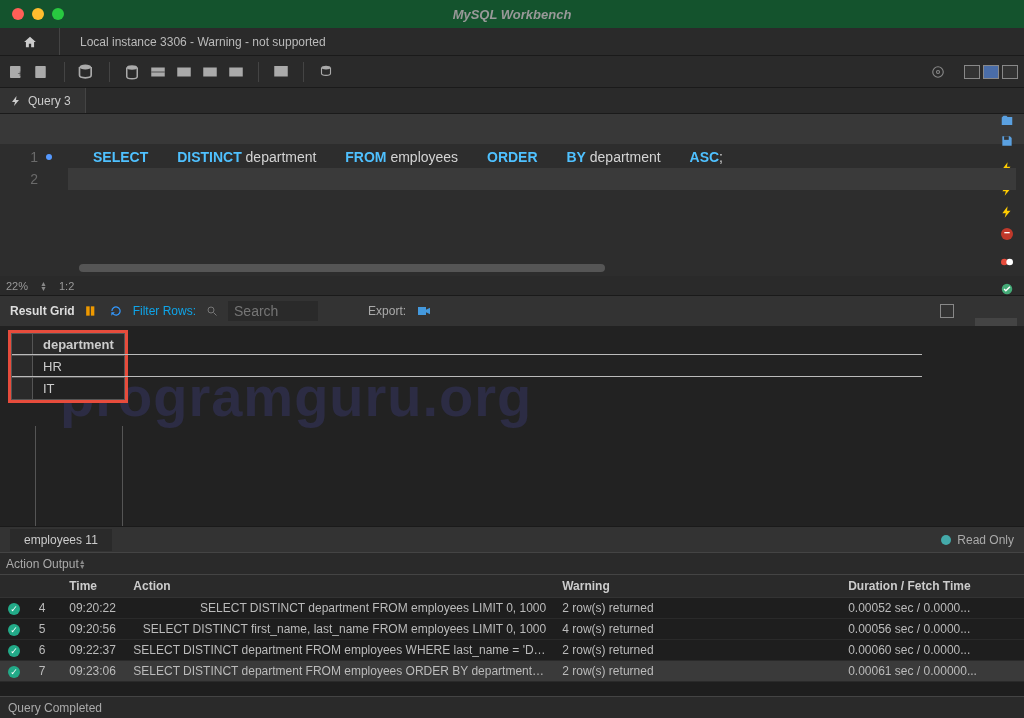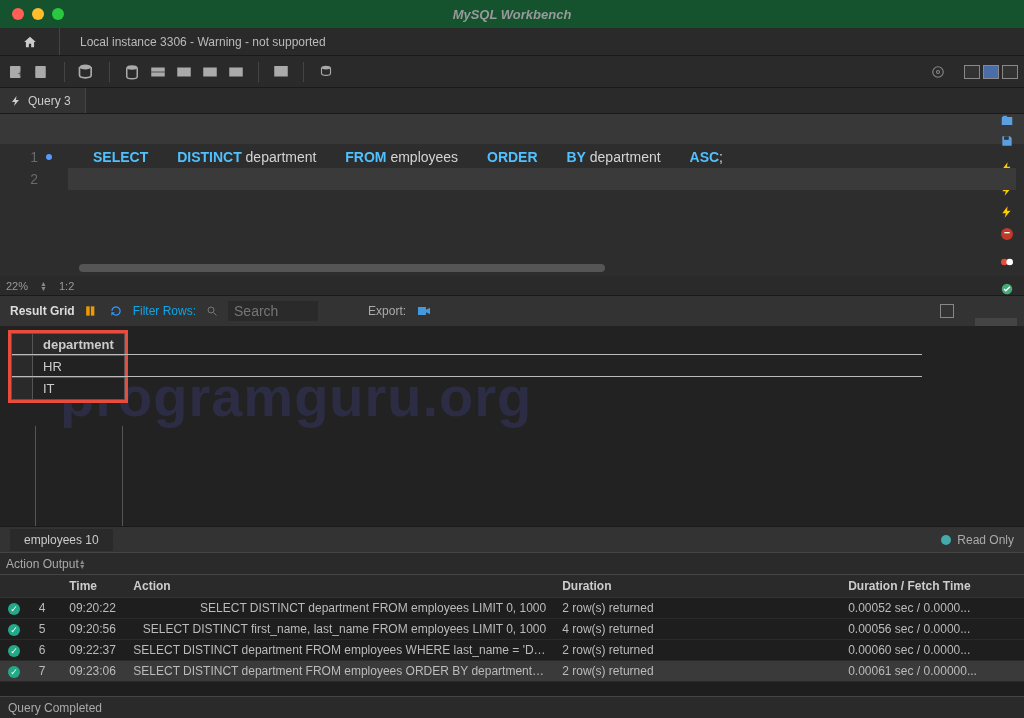--- a/index.html
+++ b/index.html
@@ -425,21 +425,21 @@
             </tr>
       </tbody>
         </table>
     </div>
   </div>
   <div class="grid-vline"></div>
   <div class="grid-vline2"></div>
 </div>
 
 <div class="result-status">
-  <span class="result-tab-label">employees 10</span>
+  <span class="result-tab-label">employees 11</span>
   <div class="readonly">
     <span class="ro-dot"></span>
     <span>Read Only</span>
   </div>
 </div>
 
 <div class="action-header">
   <div class="action-header-dropdown">
     <span>Action Output</span>
     <div class="zoom-stepper">
@@ -449,21 +449,21 @@
   </div>
 </div>
 
 <table class="action-table">
   <thead>
     <tr>
       <th class="col-idx"></th>
       <th class="col-idx"></th>
       <th class="col-time">Time</th>
       <th class="col-action">Action</th>
-      <th class="col-resp">Duration</th>
+      <th class="col-resp">Warning</th>
       <th class="col-dur">Duration / Fetch Time</th>
     </tr>
   </thead>
   <tbody>
     <tr>
       <td><span class="status-ok">✓</span></td>
       <td>4</td>
       <td>09:20:22</td>
       <td class="col-action">SELECT DISTINCT department FROM employees LIMIT 0, 1000</td>
       <td>2 row(s) returned</td>

